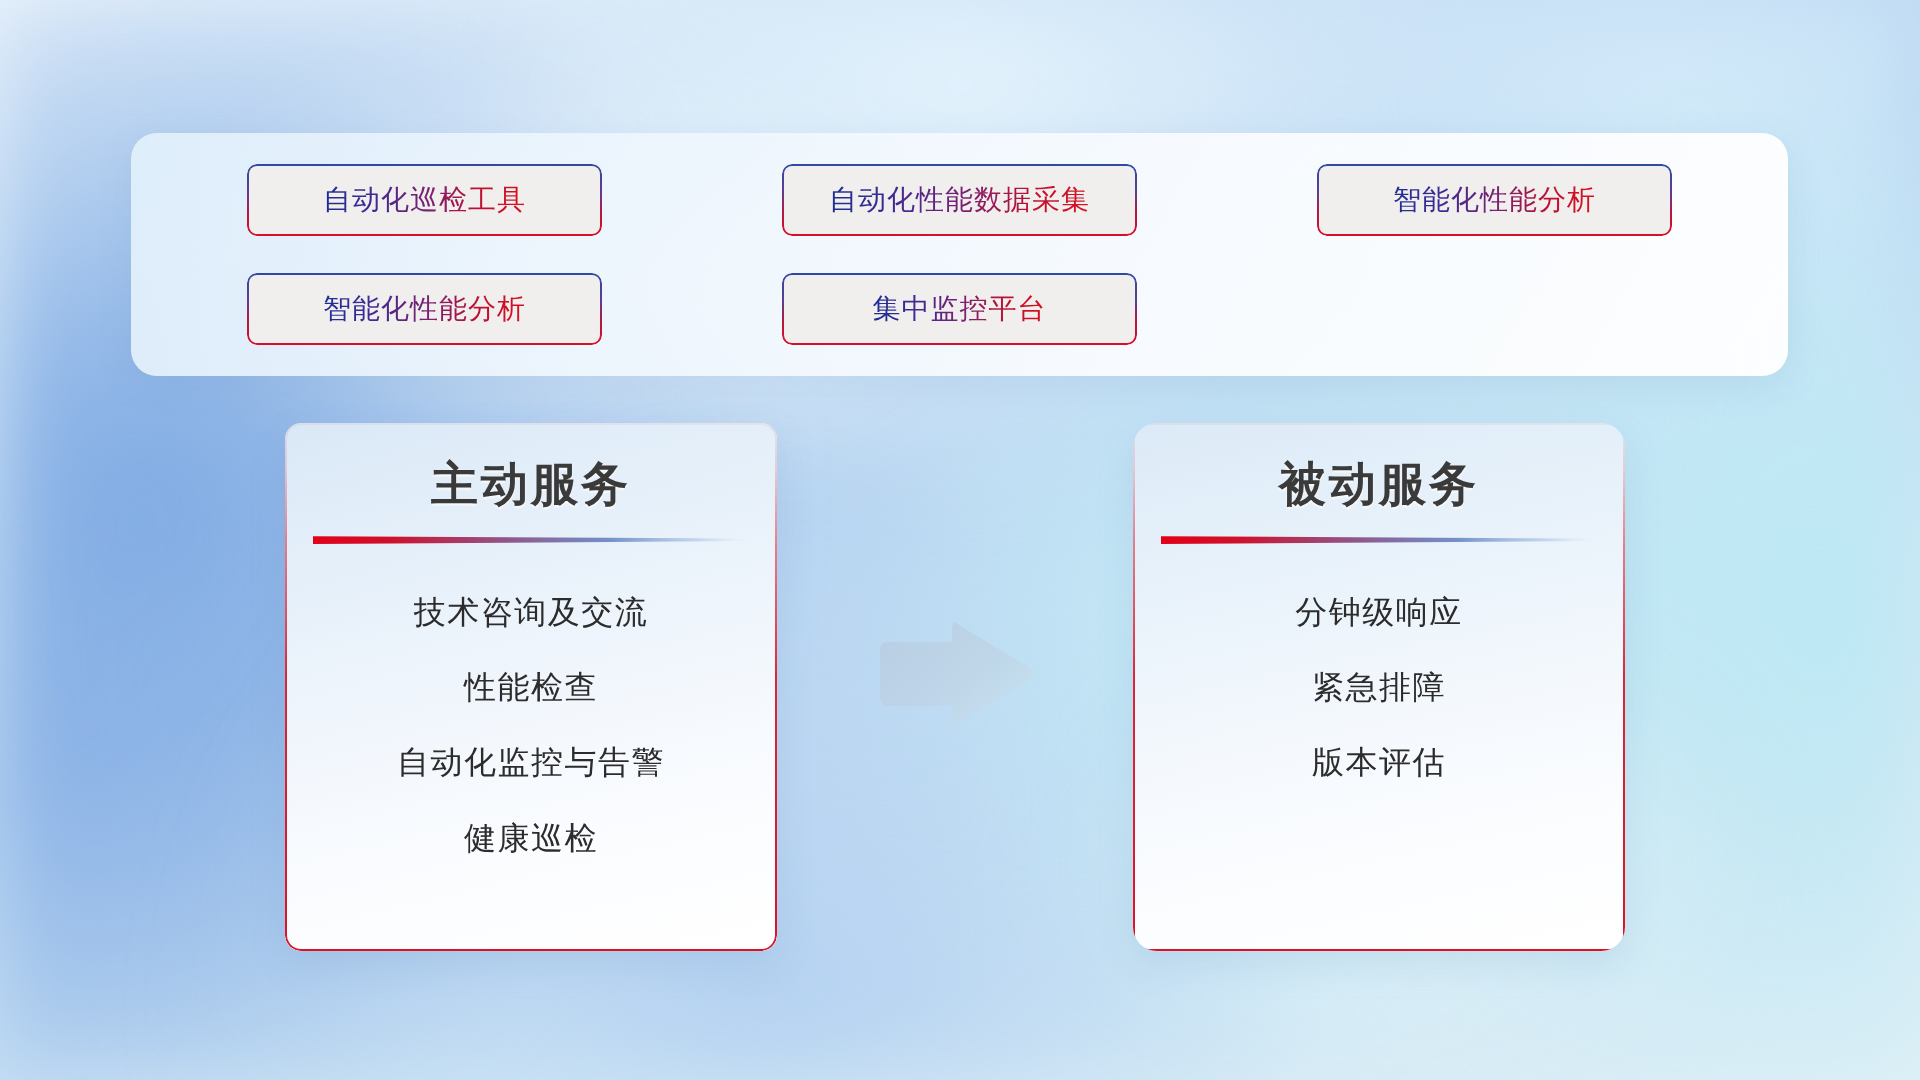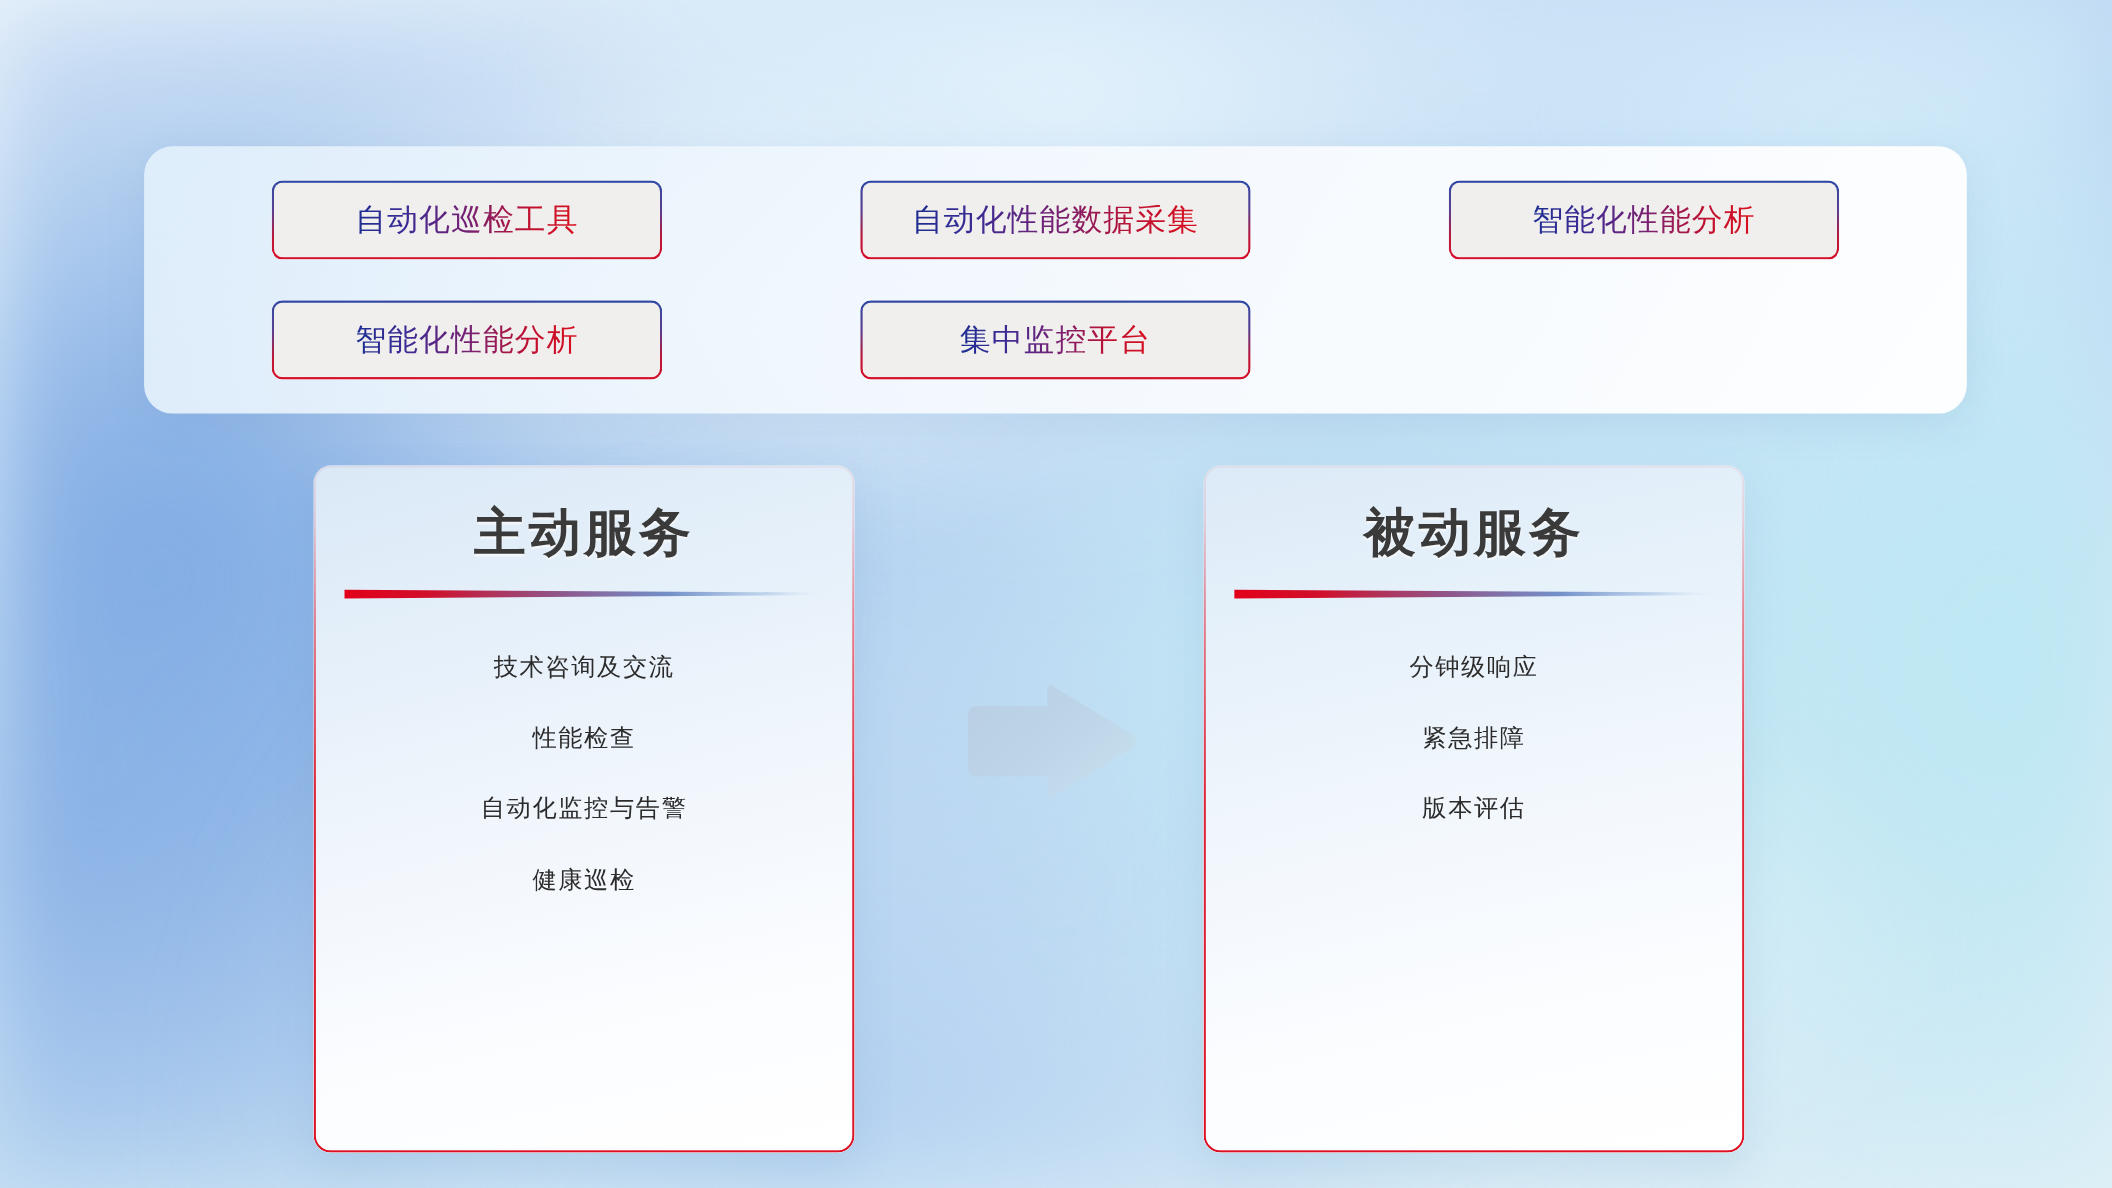--- a/index.html
+++ b/index.html
@@ -125,21 +125,21 @@
     color: transparent;
     white-space: nowrap;
     line-height: 1;
   }
 
   
   .service-card {
     position: absolute;
     top: 423px;
     width: 492px;
-    height: 625px;
+    height: 528px;
     border-radius: 16px;
     background: linear-gradient(168deg,
         rgba(221,234,247,0.96) 0%,
         rgba(231,241,250,0.96) 22%,
         rgba(244,248,253,0.97) 52%,
         rgba(252,253,255,0.99) 78%,
         rgba(255,255,255,1) 100%);
     box-shadow: 0 14px 36px rgba(100,140,190,0.16);
     box-sizing: border-box;
     overflow: hidden;
@@ -161,21 +161,21 @@
        linear-gradient(#fff 0 0) content-box,
        linear-gradient(#fff 0 0);
     -webkit-mask-composite: xor;
     mask:
        linear-gradient(#fff 0 0) content-box,
        linear-gradient(#fff 0 0);
     mask-composite: exclude;
     pointer-events: none;
   }
   #card-active  { left: 285px; }
-  #card-passive { left: 1094px; }
+  #card-passive { left: 1133px; border-radius: 24px; }
 
   .card-title {
     position: relative;
     margin: 0;
     padding-top: 34px;
     text-align: center;
     font-size: 47px;
     font-weight: 700;
     color: #3a3a3a;
     letter-spacing: 3px;
@@ -190,21 +190,21 @@
   .card-divider svg { display: block; width: 100%; height: 100%; }
 
   .card-list {
     position: relative;
     list-style: none;
     margin: 0;
     padding: 30px 0 0 0;
     text-align: center;
   }
   .card-list li {
-    font-size: 22px;
+    font-size: 32px;
     color: #2c2c2c;
     letter-spacing: 1.5px;
     padding: 20px 0;
     line-height: 1.1;
   }
 
   
   #flow-arrow {
     position: absolute;
     left: 872px;

